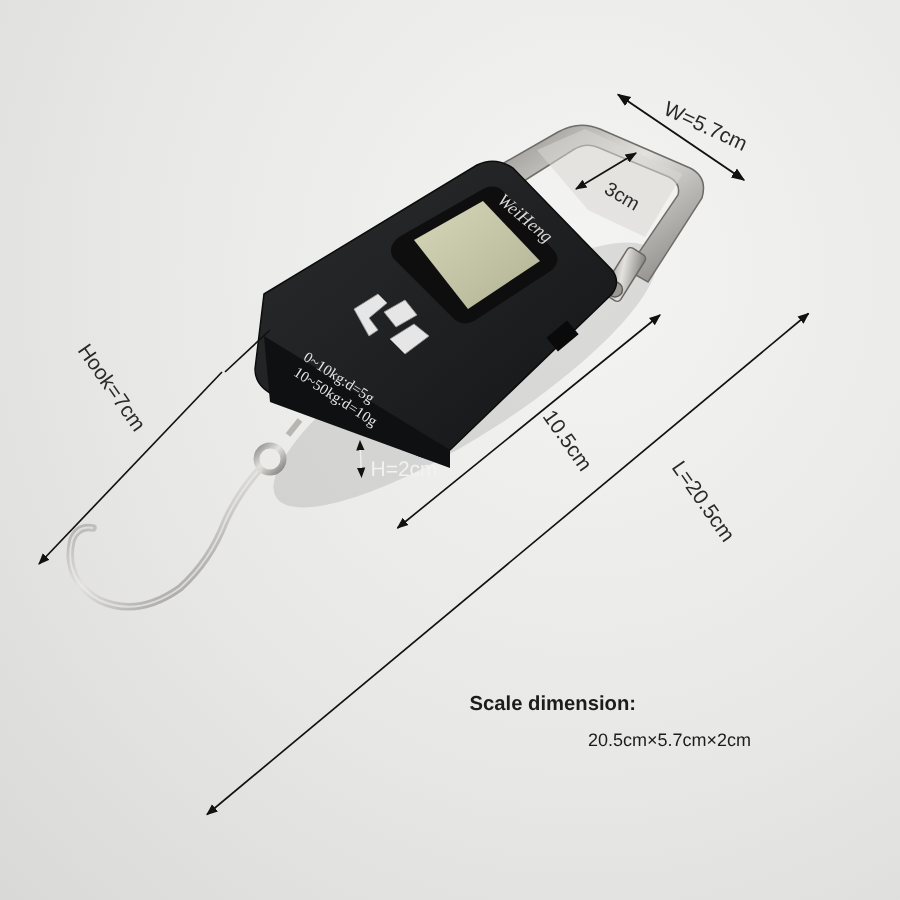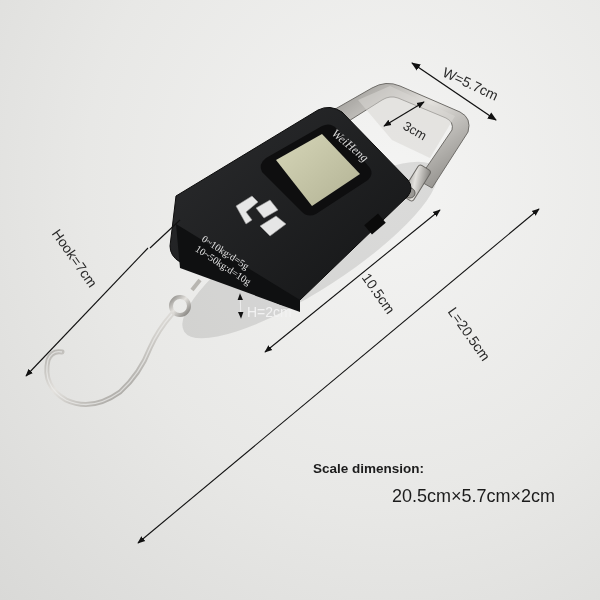--- a/index.html
+++ b/index.html
@@ -16,21 +16,21 @@
     svg.layer { position: absolute; left: 0; top: 0; width: 600px; height: 600px; }
     .label {
       position: absolute; color: #2a2a2a; font-size: 14px; white-space: nowrap;
       transform-origin: 0 0;
     }
     .label.light { color: #f2f2f2; }
     .caption-title {
       position: absolute; left: 313px; top: 461px; font-size: 13.5px; color: #1c1c1c; font-weight: bold;
     }
     .caption-value {
-      position: absolute; left: 392px; top: 486px; font-size: 18px; color: #1c1c1c;
+      position: absolute; left: 392px; top: 486px; font-size: 12px; color: #1c1c1c;
     }
     .brand {
       position: absolute; font-family: "Liberation Serif", "DejaVu Serif", serif;
       color: #d8d8d8; font-size: 12px; font-style: italic; transform-origin: 0 0;
     }
     .range {
       position: absolute; font-family: "Liberation Serif", "DejaVu Serif", serif;
       color: #e6e6e6; font-size: 10px; line-height: 12px; transform-origin: 0 0; white-space: nowrap;
     }
   </style>

